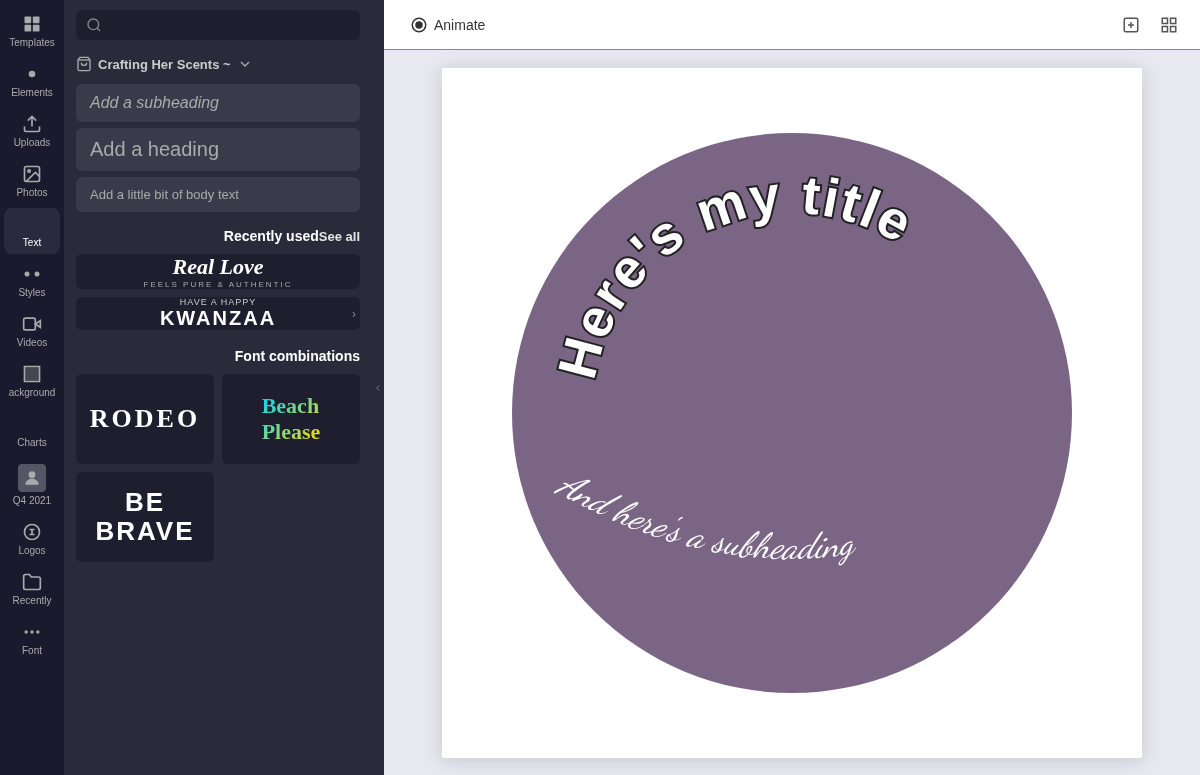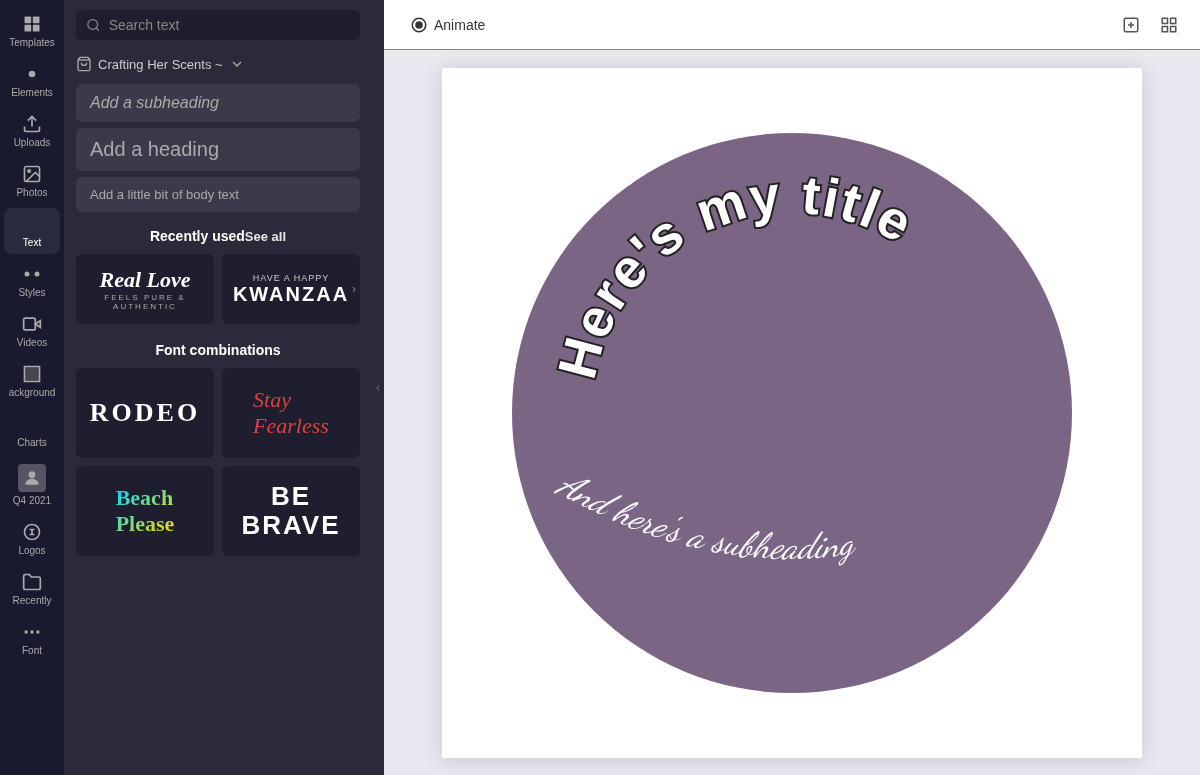--- a/index.html
+++ b/index.html
@@ -64,20 +64,21 @@
     .search-input-wrapper input::placeholder { color: #888; }
 
     .brand-bar {
       padding: 6px 12px 8px;
       display: flex;
       align-items: center;
       gap: 6px;
       color: #ccc;
       font-size: 13px;
       cursor: pointer;
+      font-weight: bold;
     }
     .brand-bar svg { width: 16px; height: 16px; }
 
     .text-options {
       padding: 4px 12px;
       display: flex;
       flex-direction: column;
       gap: 6px;
     }
     .text-option-btn {
@@ -92,21 +93,21 @@
     }
     .text-option-heading { font-size: 20px; color: #aaa; }
     .text-option-subheading { font-size: 16px; font-style: italic; color: #aaa; }
     .text-option-body { font-size: 13px; color: #aaa; }
 
     .panel-section {
       padding: 12px 12px 6px;
     }
     .panel-section-header {
       display: flex;
-      justify-content: center;
+      justify-content: flex-end;
       align-items: center;
       margin-bottom: 10px;
     }
     .section-title {
       color: #fff;
       font-size: 14px;
       font-weight: 600;
     }
     .see-all-link {
       color: #e5e5e5;
@@ -114,20 +115,21 @@
       cursor: pointer;
       background: none;
       border: none;
       font-weight: bold;
     }
 
     .recently-used-grid {
       display: flex;
       gap: 8px;
       overflow: hidden;
+      flex-direction: column;
     }
     .font-card {
       background: #1e1e2e;
       border-radius: 6px;
       flex: 1;
       height: 70px;
       display: flex;
       align-items: center;
       justify-content: center;
       cursor: pointer;
@@ -399,21 +401,20 @@
   </div>
 </div>
 
 <div class="text-panel">
   <div class="search-bar">
     <div class="search-input-wrapper">
       <svg width="16" height="16" viewBox="0 0 24 24" fill="none" stroke="#888" stroke-width="2">
           <circle cx="11" cy="11" r="8"></circle>
           <line x1="21" y1="21" x2="16.65" y2="16.65"></line>
         </svg>
-      <input type="text" placeholder="Search text" style="">
     </div>
   </div>
 
   <div class="brand-bar">
     <svg width="16" height="16" viewBox="0 0 24 24" fill="none" stroke="#aaa" stroke-width="2">
         <path d="M6 2L3 6v14a2 2 0 002 2h14a2 2 0 002-2V6l-3-4z"></path>
         <line x1="3" y1="6" x2="21" y2="6"></line>
         <path d="M16 10a4 4 0 01-8 0"></path>
       </svg>
     <span>Crafting Her Scents ~</span>
@@ -453,23 +454,20 @@
 
     <div class="panel-section">
       <div class="panel-section-header">
         <span class="section-title">Font combinations</span>
       </div>
       <div class="font-combinations-grid">
         <div class="font-combo-card">
           <span class="rodeo-text">RODEO</span>
         </div>
         <div class="font-combo-card">
-          <span class="fearless-text">Stay<br>Fearless</span>
-        </div>
-        <div class="font-combo-card">
           <span class="beach-text">Beach<br>Please</span>
         </div>
         <div class="font-combo-card">
           <span style="font-size:26px;font-weight:900;color:#fff;letter-spacing:2px;text-transform:uppercase;text-align:center;line-height:1.1;">BE<br>BRAVE</span>
         </div>
       </div>
     </div>
   </div>
 </div>
 

